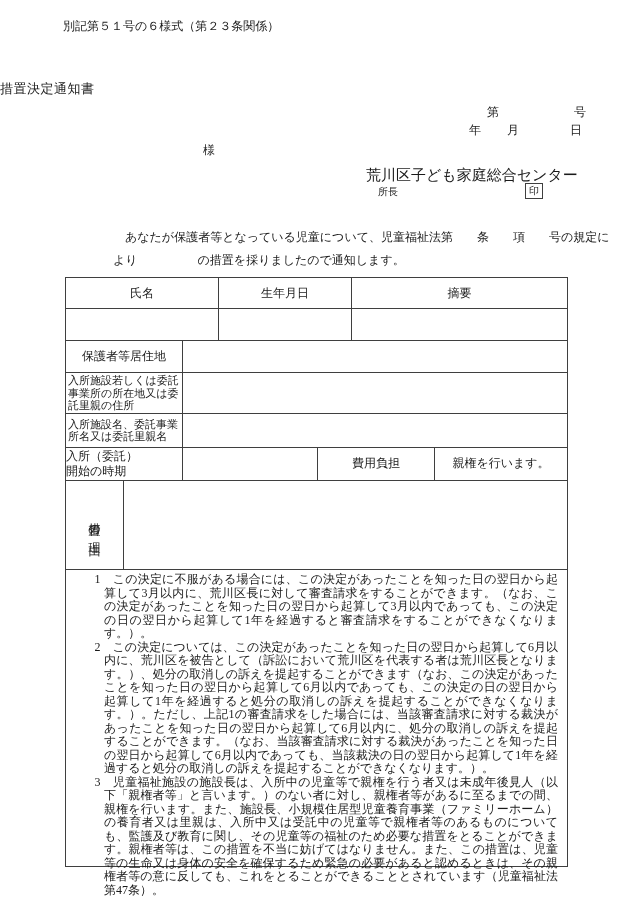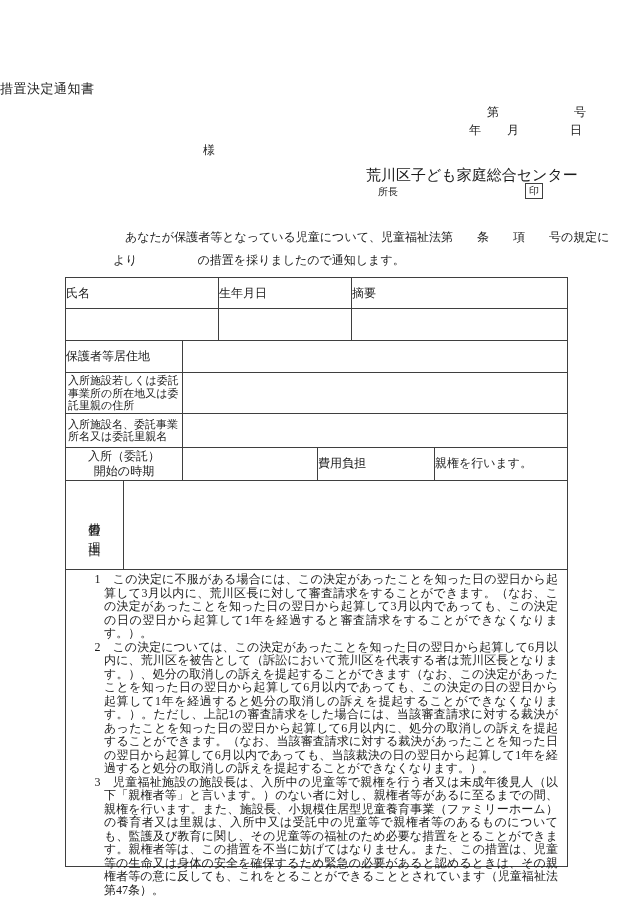--- a/index.html
+++ b/index.html
@@ -36,27 +36,27 @@
     position:absolute;left:65px;top:277px;
     width:502px;
     border-collapse:collapse;table-layout:fixed;
     font-size:12px;color:#1a1a1a;
   }
   table.info td{
     border:1px solid #3f3f3f;
     padding:0;vertical-align:middle;
     overflow:hidden;
   }
-  td.c{margin-top:47px;}
+  td.c{text-align:center;margin-top:47px;}
   td.lbl-left div{
     font-size:11px;line-height:12.5px;
     padding:1px 1px 1px 2px;text-align:left;
     white-space:normal;
   }
-  .two-line{white-space:pre-line;text-align:center;font-size:12px;line-height:15px;}
+  .two-line{white-space:pre-line;font-size:12px;line-height:15px;}
   .vertical-cell{display:flex;align-items:center;justify-content:center;height:100%;}
   .vertical-label{
     writing-mode:vertical-rl;
     font-size:12px;letter-spacing:2px;line-height:1;
   }
   .notes{
     position:absolute;left:65px;top:569px;
     width:503px;height:298px;
     border:1px solid #3f3f3f;
     box-sizing:border-box;
@@ -69,20 +69,21 @@
     font-size:12px;line-height:13.5px;
     color:#1a1a1a;
   }
   .note-num{display:inline-block;width:18px;text-indent:0;}
 </style>
 </head>
 <body>
 
 <div class="page">
 
+  <div class="abs form-number">別記第５１号の６様式（第２３条関係）</div>
 
   <div class="abs doc-title">措置決定通知書</div>
 
   <span class="abs docno-dai">第</span>
   <span class="abs docno-go">号</span>
 
   <span class="abs date-y">年</span>
   <span class="abs date-m">月</span>
   <span class="abs date-d">日</span>
 

